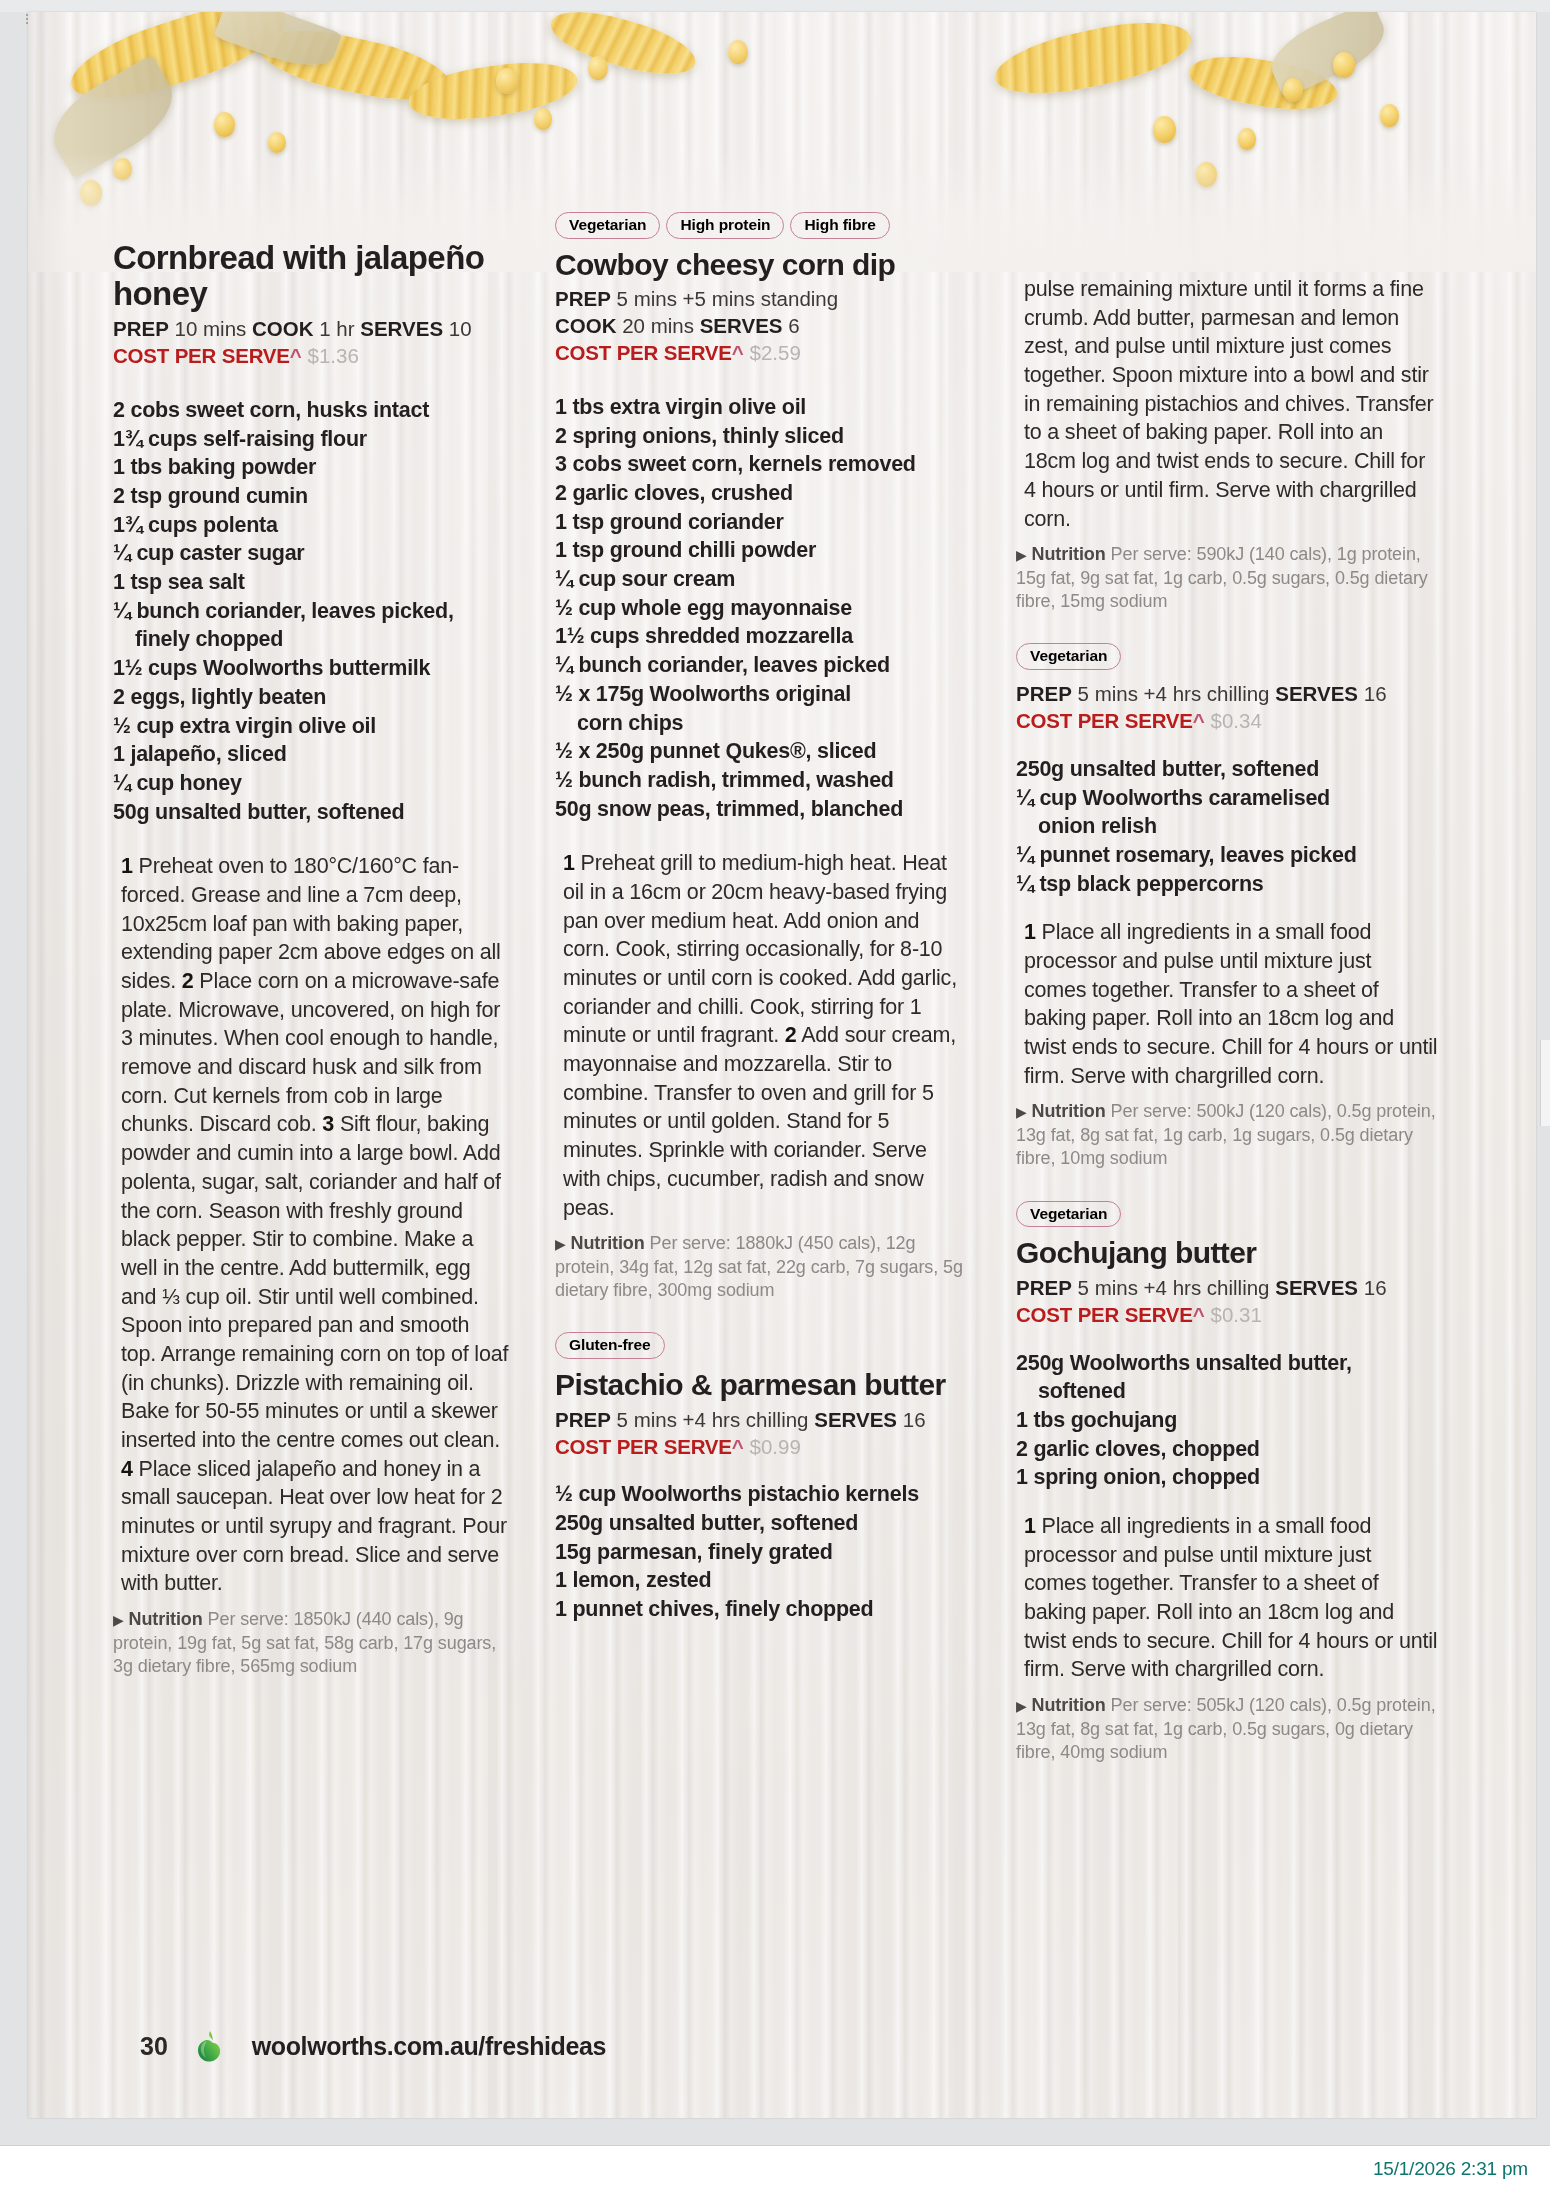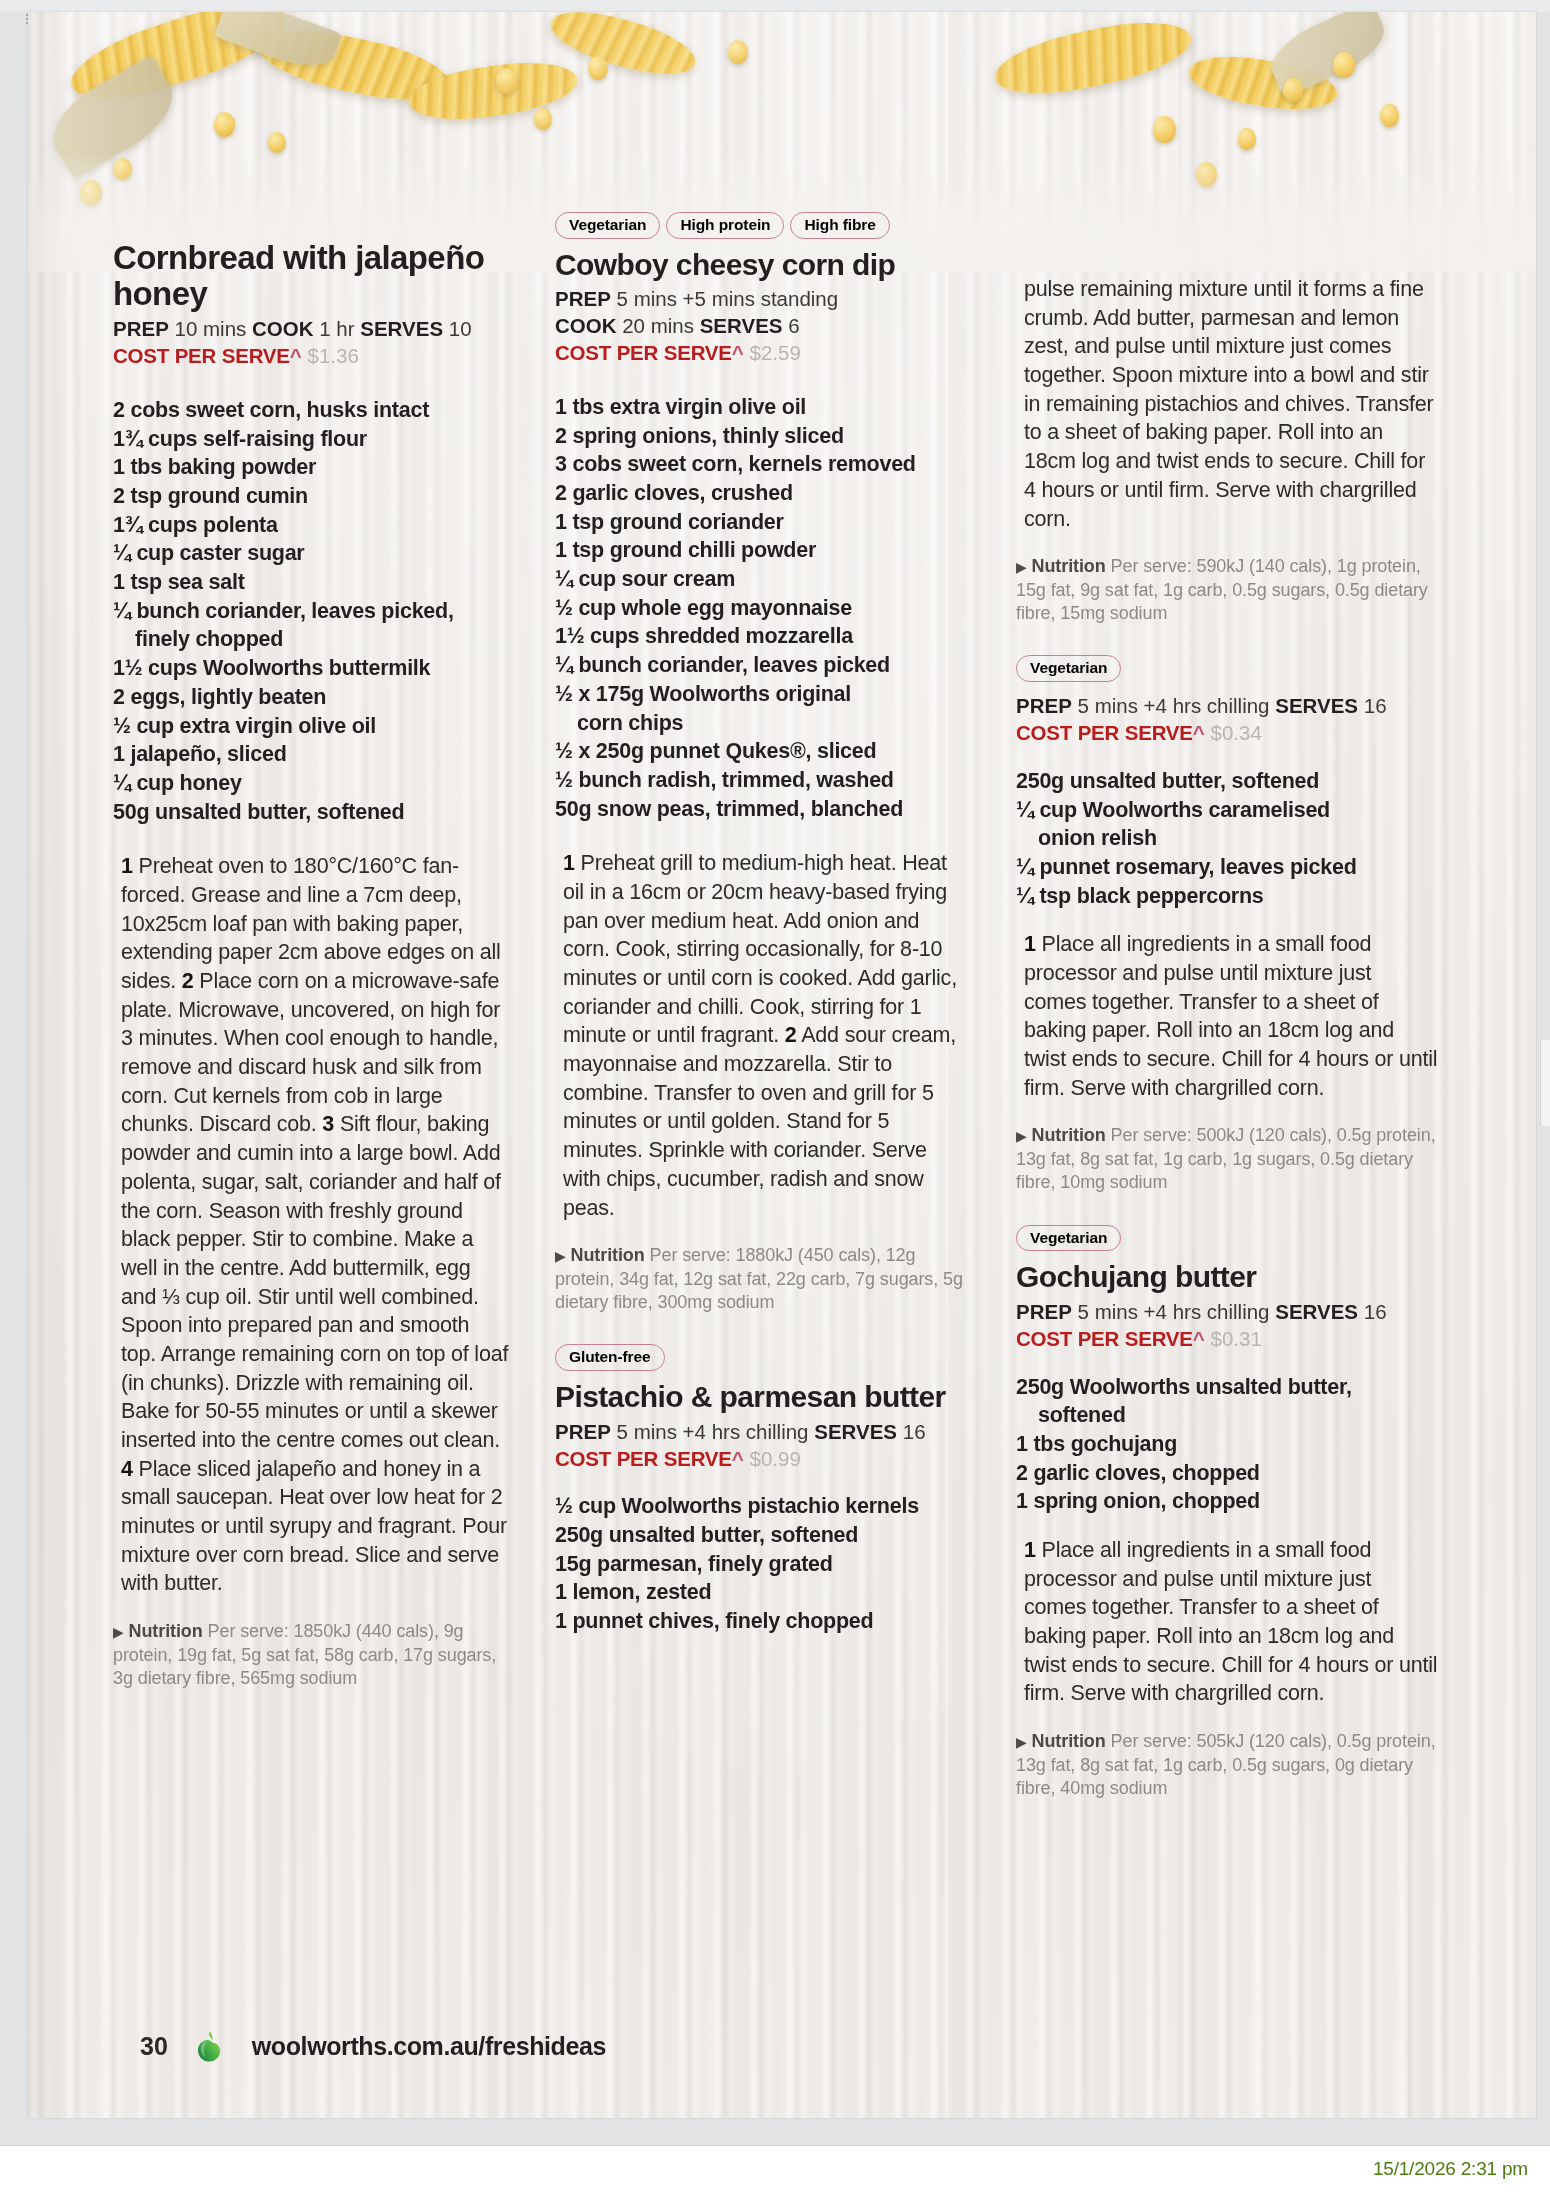--- a/index.html
+++ b/index.html
@@ -166,21 +166,21 @@
     margin-top: 26px;
     font-size: 21.5px;
     line-height: 1.335;
     color: #2d2a28;
     letter-spacing: -0.2px;
   }
   .method.tight { margin-top: 20px; }
   .method p { margin: 8px; }
   .method b { font-weight: 800; color: #17140f; }
   .nutrition {
-    margin-top: 22px;
+    margin-top: 10px;
     font-size: 18px;
     line-height: 1.30;
     color: #8d8986;
     letter-spacing: -0.1px;
   }
   .nutrition b { color: #4d4947; font-weight: 800; }
   .nutrition .tri { color: #4d4947; font-size: 14px; }
   .flow { margin-top: 0; }
   .gap-block { margin-top: 30px; }
 
@@ -213,21 +213,21 @@
     position: absolute;
     left: 0; bottom: 0;
     width: 1550px; height: 48px;
     background: #ffffff;
     border-top: 1px solid #cfd0d1;
   }
   .stamp {
     position: absolute;
     right: 22px; top: 12px;
     font-size: 19px;
-    color: #4d7c0f;
+    color: #0f766e;
     letter-spacing: -0.2px;
   }
   .scroll-tab {
     position: absolute;
     right: 0; top: 1040px;
     width: 9px; height: 86px;
     background: #f4f4f4;
     border-left: 1px solid #d2d2d2;
   }
   .corner-mark {

